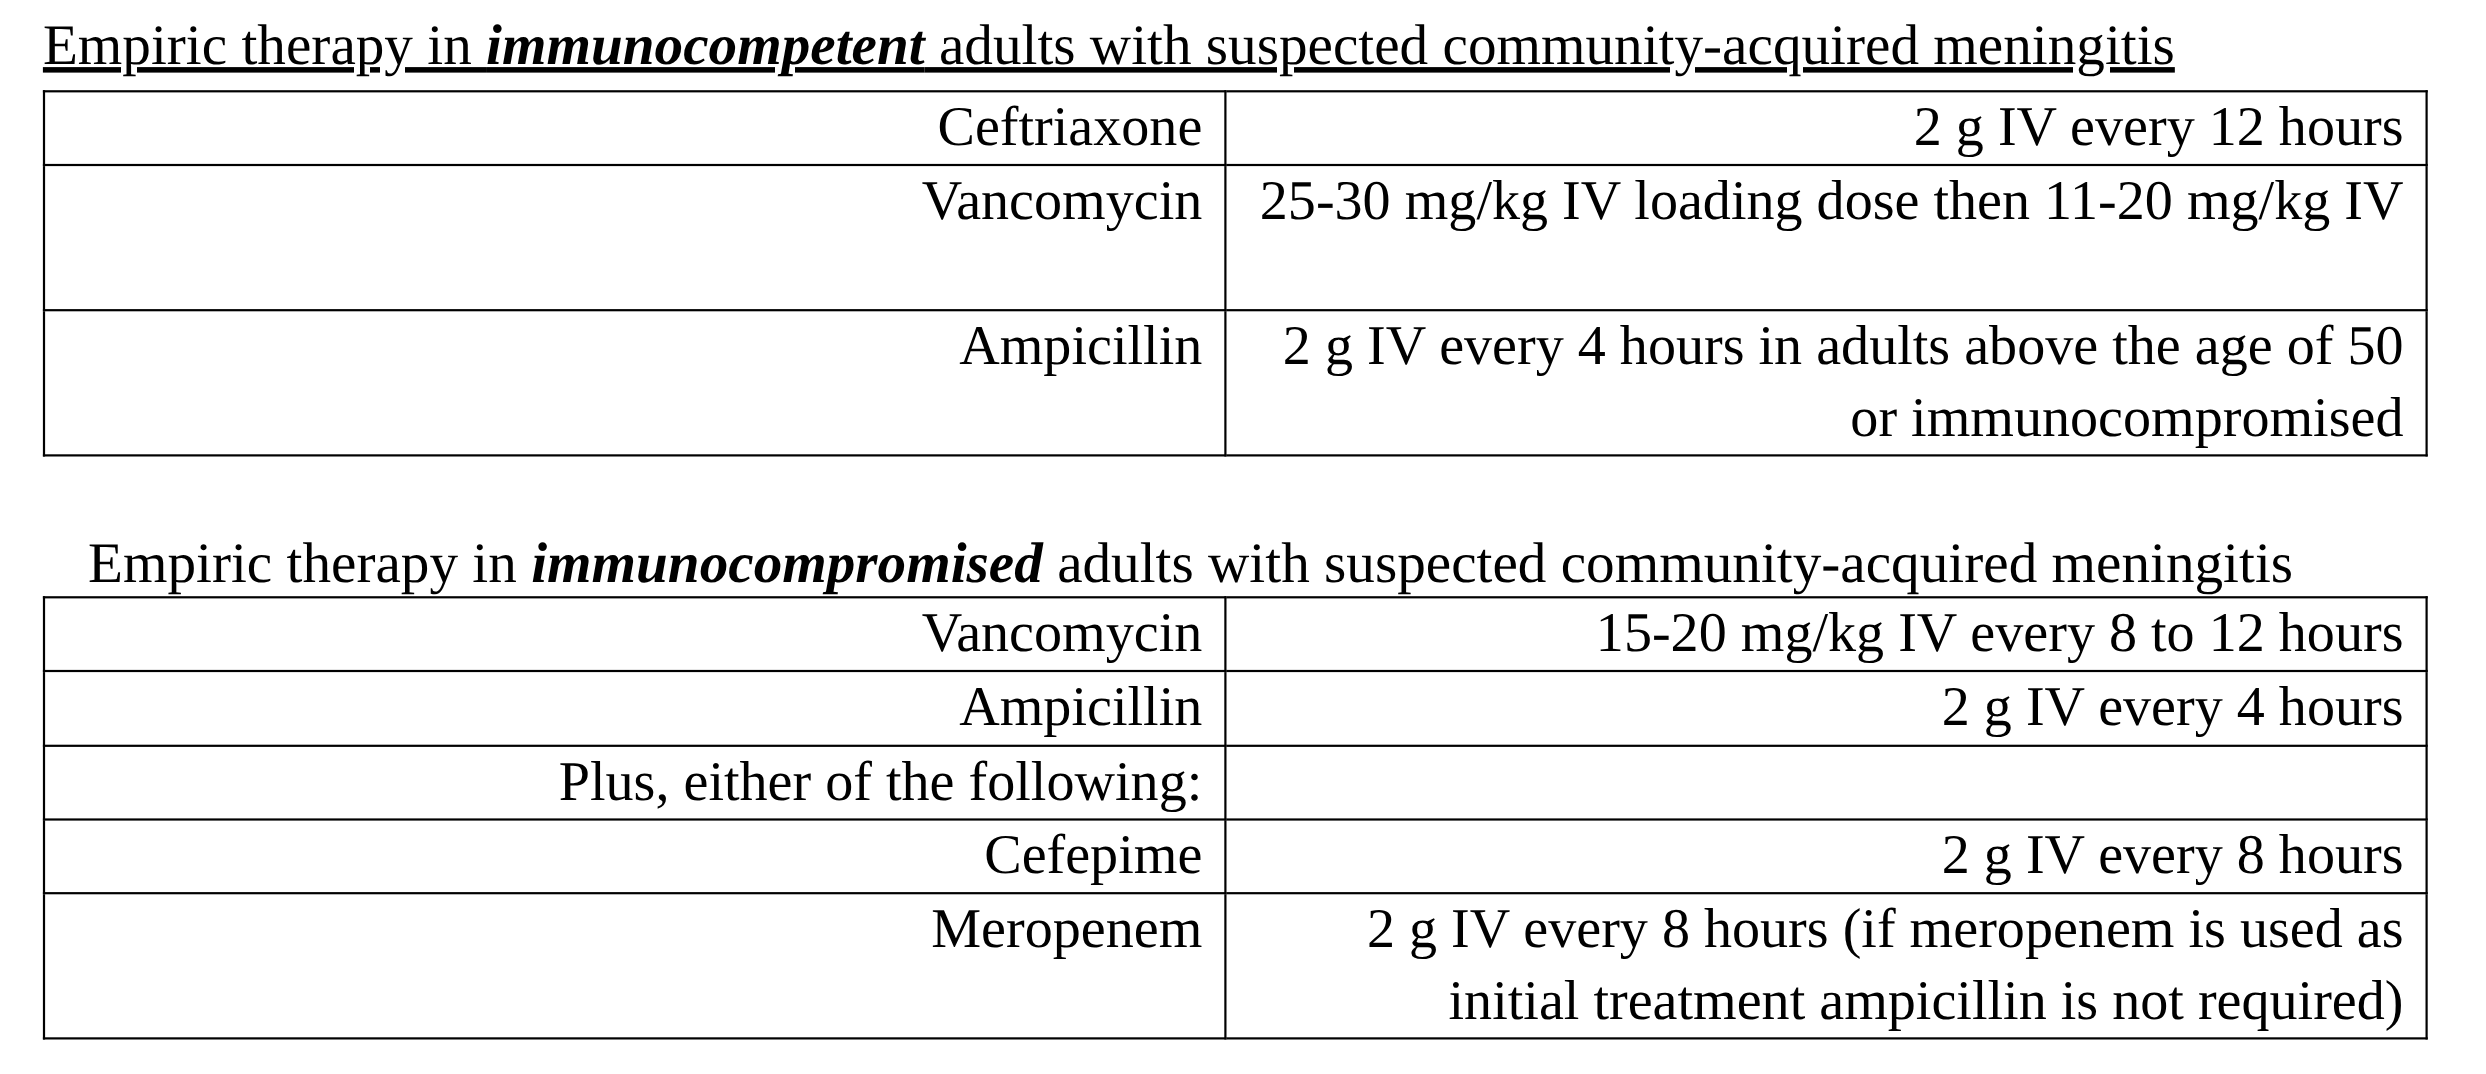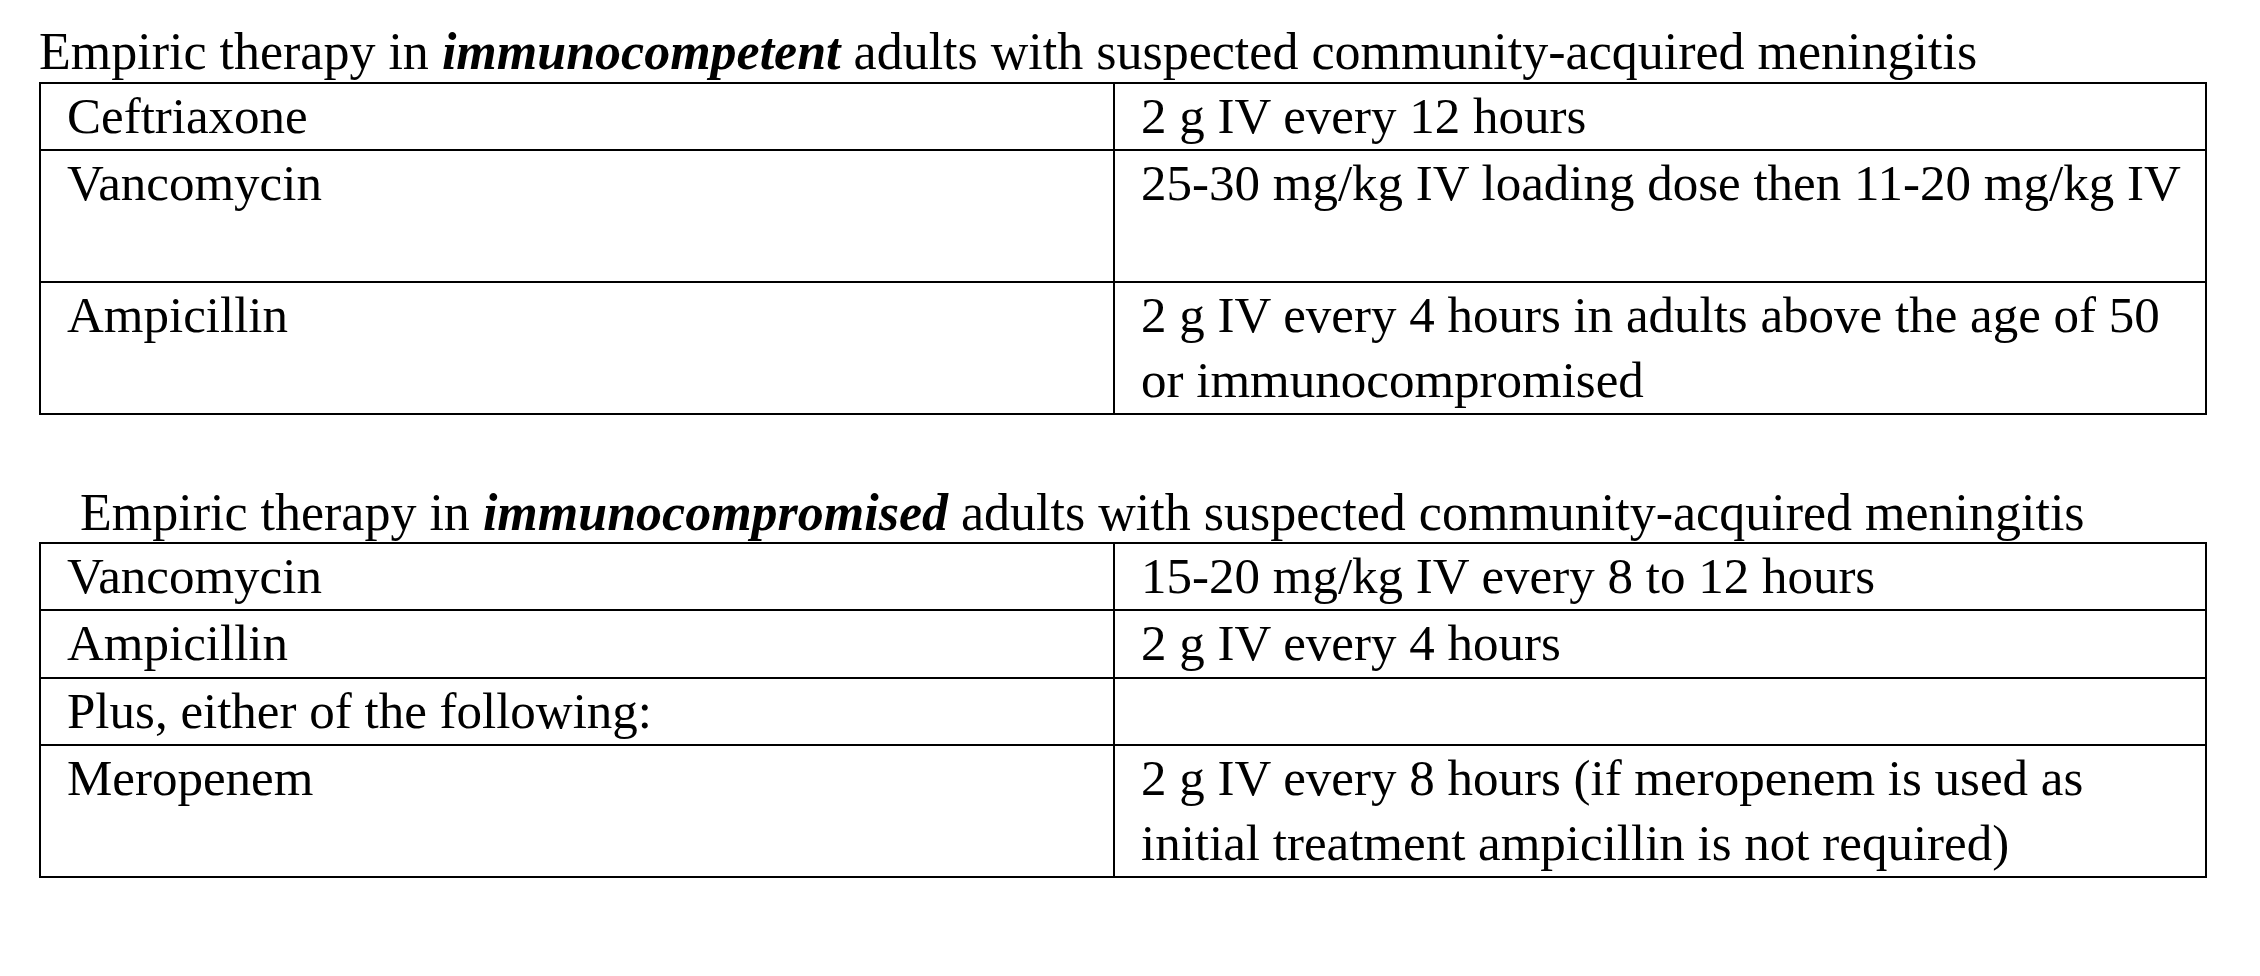--- a/index.html
+++ b/index.html
@@ -1,30 +1,30 @@
 <!DOCTYPE html>
 <html><head>
 <meta charset="utf-8">
 <style>
   html, body { margin:0; padding:0; background:#ffffff; }
   body { width:2260px; height:976px; position:relative; overflow:hidden;
          font-family:"Liberation Serif", serif; color:#000; }
   .caption { position:absolute; left:39px; font-size:52px; line-height:60px; white-space:nowrap; }
   .caption em { font-weight:bold; font-style:italic; }
-  table { position:absolute; left:39px; width:2166px; border-collapse:collapse; table-layout:fixed; }
+  table { position:absolute; left:39px; width:2166px; border-collapse:collapse; table-layout:fixed;text-align:right; }
   td { border:2.5px solid #000; vertical-align:top; font-size:51px; line-height:65px;
        padding:0 20px 0 26px; box-sizing:border-box; }
   col.c1 { width:1074px; }
   col.c2 { width:1092px; }
   td.val { }
 </style>
 </head>
 <body>
 
-<div class="caption" style="top:22px;">
+<div class="caption" style="top:12px;text-decoration:underline;">
   <span>Empiric therapy in </span><em>immunocompetent</em><span> adults with suspected community-acquired meningitis</span>
 </div>
 
 <table style="top:82px;">
   <colgroup>
       <col class="c1">
       <col class="c2">
     </colgroup>
   <tbody>
       <tr style="height:66px;">
@@ -57,18 +57,22 @@
     <td class="val">15-20 mg/kg IV every 8 to 12 hours</td>
   </tr>
   <tr style="height:68px;">
     <td>Ampicillin</td>
     <td class="val">2 g IV every 4 hours</td>
   </tr>
   <tr style="height:66px;border-radius:22px;">
     <td>Plus, either of the following:</td>
     <td class="val"></td>
   </tr>
+  <tr style="height:66px;">
+    <td>Cefepime</td>
+    <td class="val">2 g IV every 8 hours</td>
+  </tr>
   <tr style="height:132px;border-radius:20px;">
     <td>Meropenem</td>
     <td class="val">2 g IV every 8 hours (if meropenem is used as initial treatment ampicillin is not required)</td>
   </tr>
 </tbody>
   </table>
 
 </body></html>

